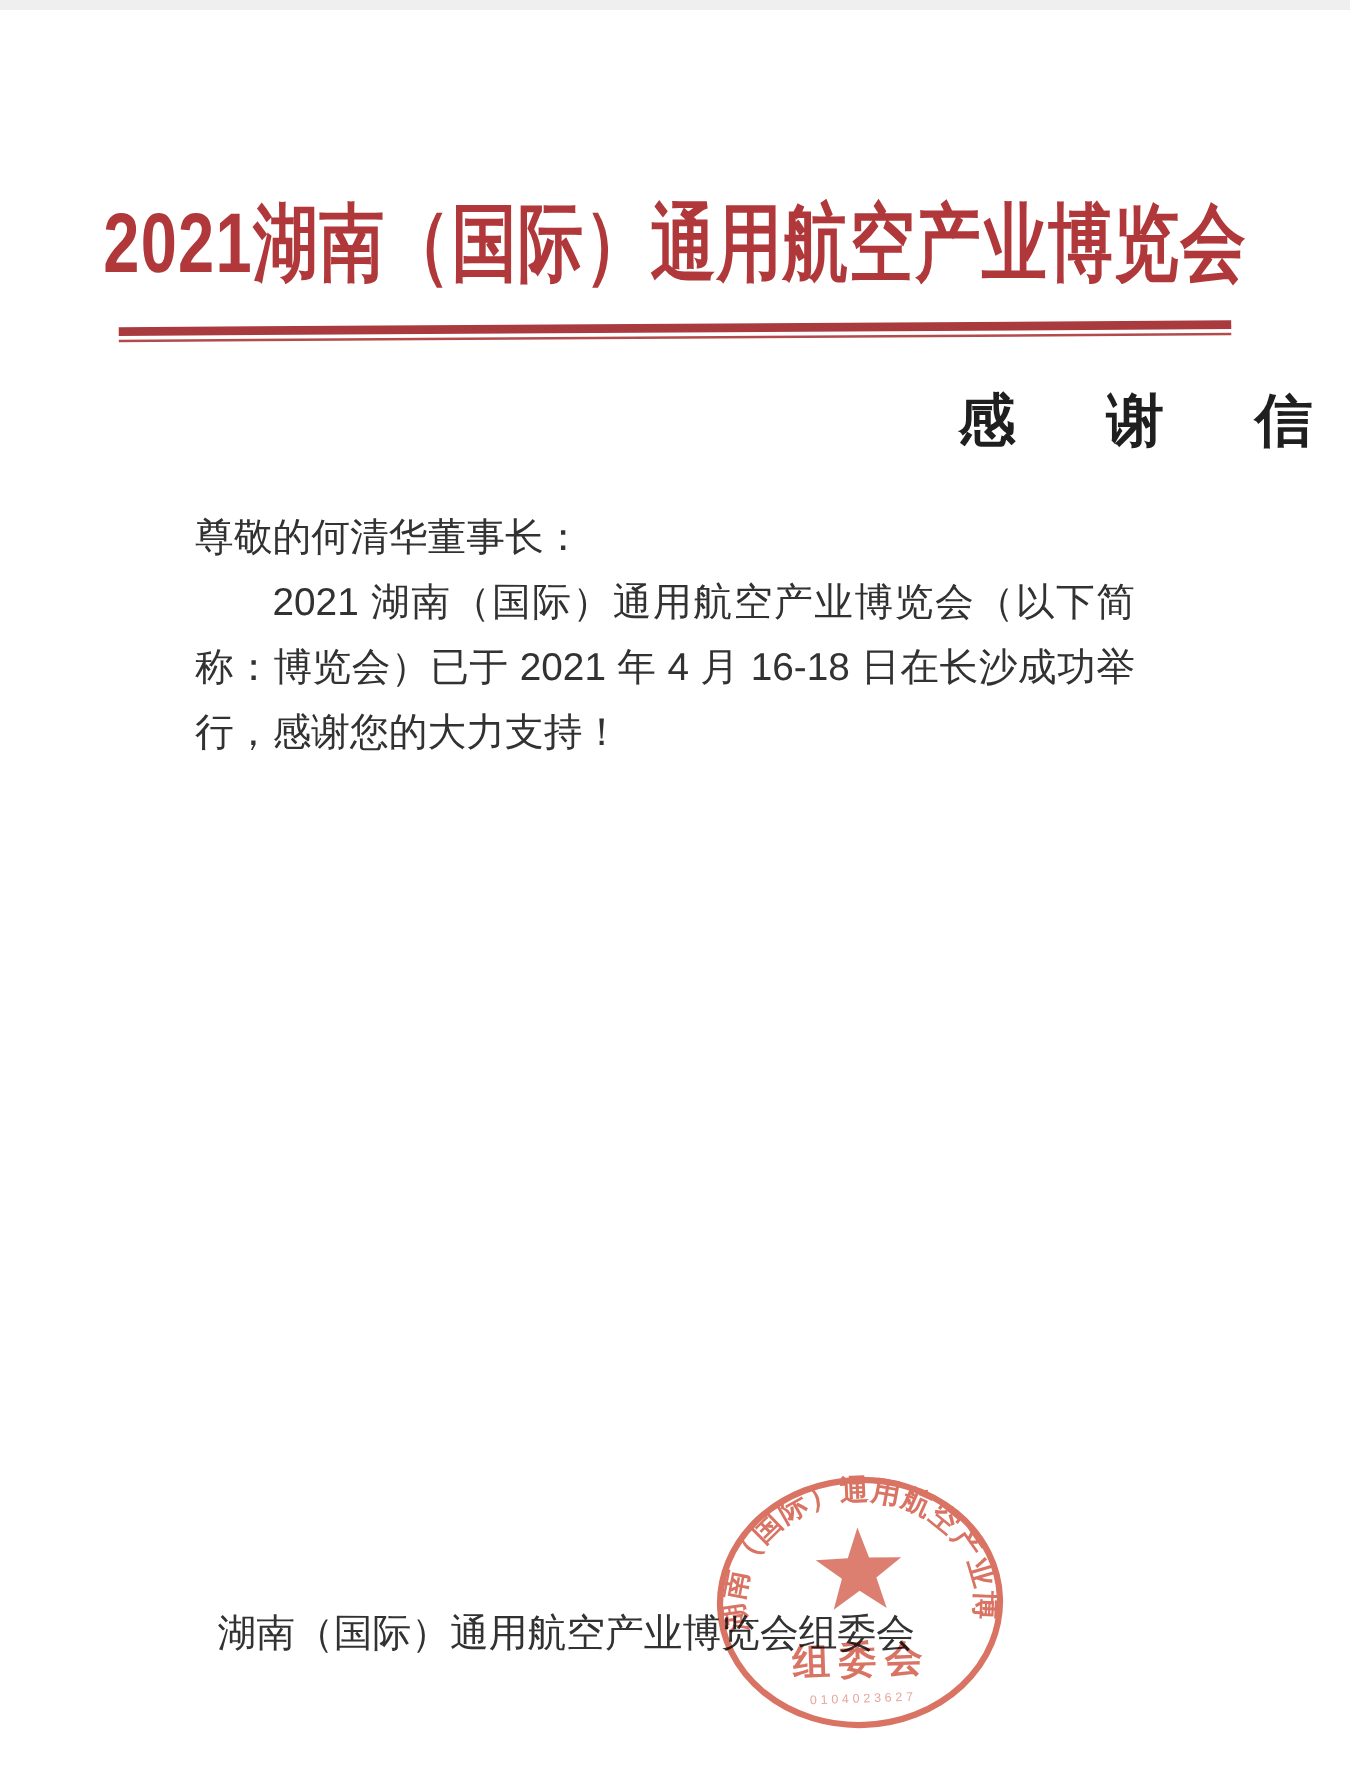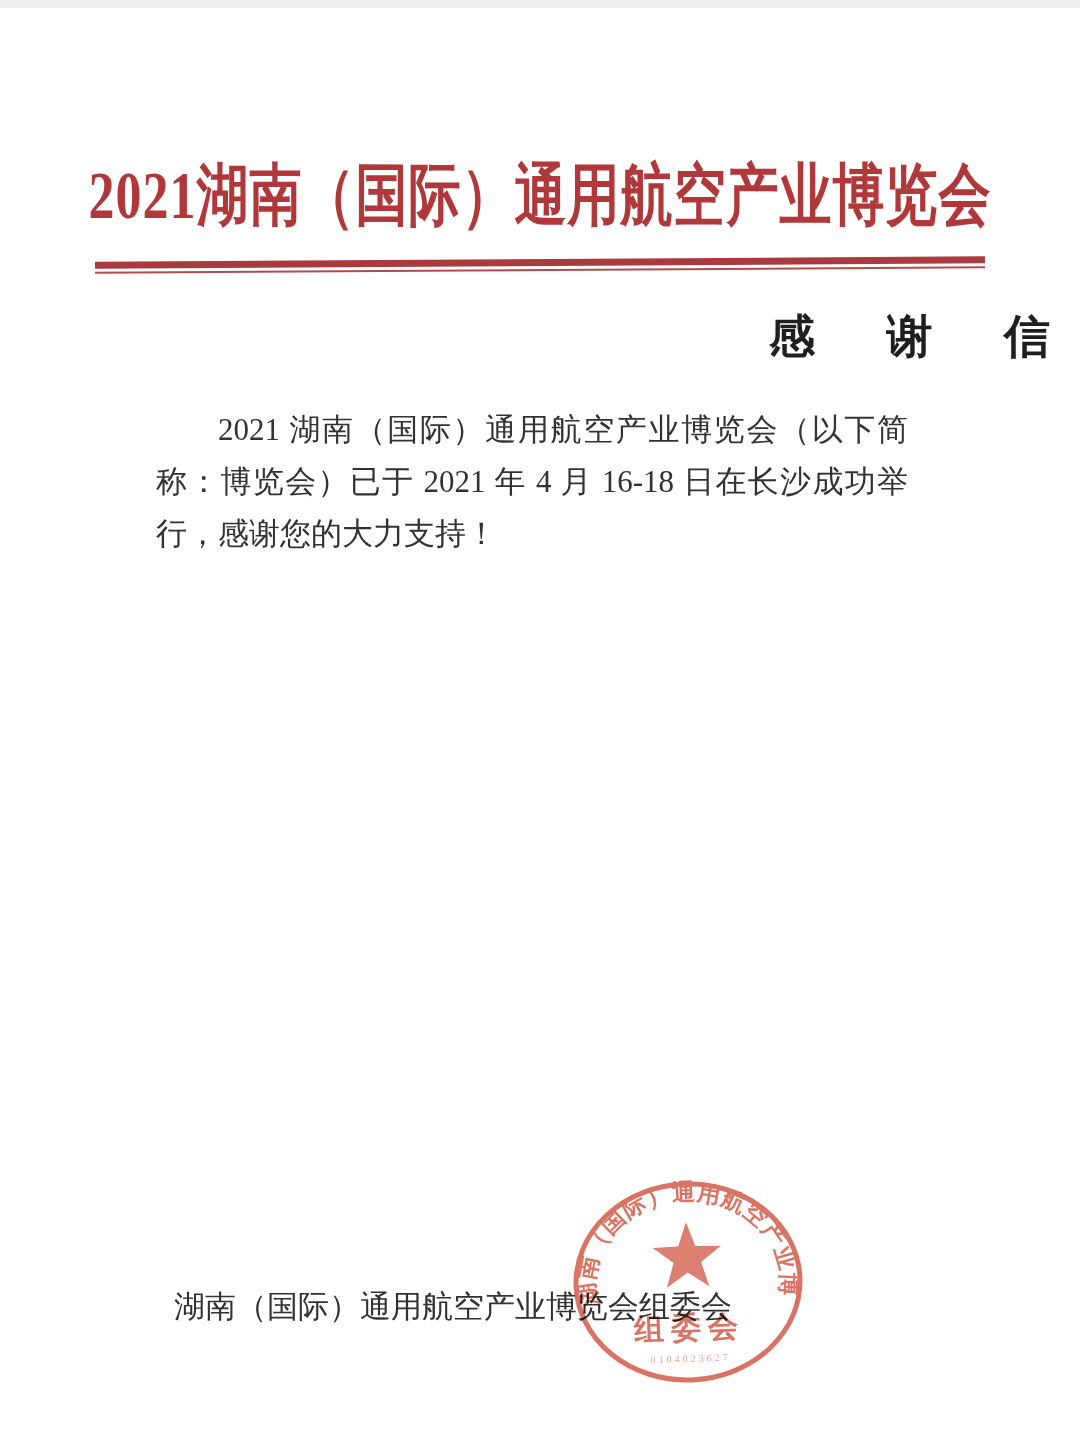--- a/index.html
+++ b/index.html
@@ -7,21 +7,21 @@
     padding: 0;
     background: #ffffff;
   }
   .page {
     position: relative;
     width: 1080px;
     height: 1429px;
     margin: 0 auto;
     background: #ffffff;
     overflow: hidden;
-    font-family: Liberation Serif, serif;
+    font-family: Liberation Sans, sans-serif;
   }
   .top-strip {
     position: absolute;
     top: 0; left: 0;
     width: 100%; height: 8px;
     background: #efefef;
   }
   .doc-title {
     position: absolute;
     top: 150px;
@@ -122,20 +122,21 @@
   <div class="doc-title">2021湖南（国际）通用航空产业博览会</div>
 
   <div class="title-rule">
     <div class="thick"></div>
     <div class="thin"></div>
   </div>
 
   <div class="letter-heading">感 谢 信</div>
 
   <div class="letter-body">
+    <p class="salutation">尊敬的何清华董事长：</p>
     <p>2021 湖南（国际）通用航空产业博览会（以下简称：博览会）已于 2021 年 4 月 16-18 日在长沙成功举行，感谢您的大力支持！</p>
   </div>
 
   <div class="signature-line">湖南（国际）通用航空产业博览会组委会</div>
 
 
   <svg class="seal" viewBox="0 0 240 212" xmlns="http://www.w3.org/2000/svg">
     <ellipse cx="120" cy="106" rx="112" ry="98" fill="none" stroke="#d4604e" stroke-width="5"></ellipse>
     <path id="seal-arc" d="M 30.2 127.2 A 93 82 0 1 1 209.8 127.2" fill="none"></path>
     <text font-size="23" font-weight="bold" fill="#d4604e" letter-spacing="1">

